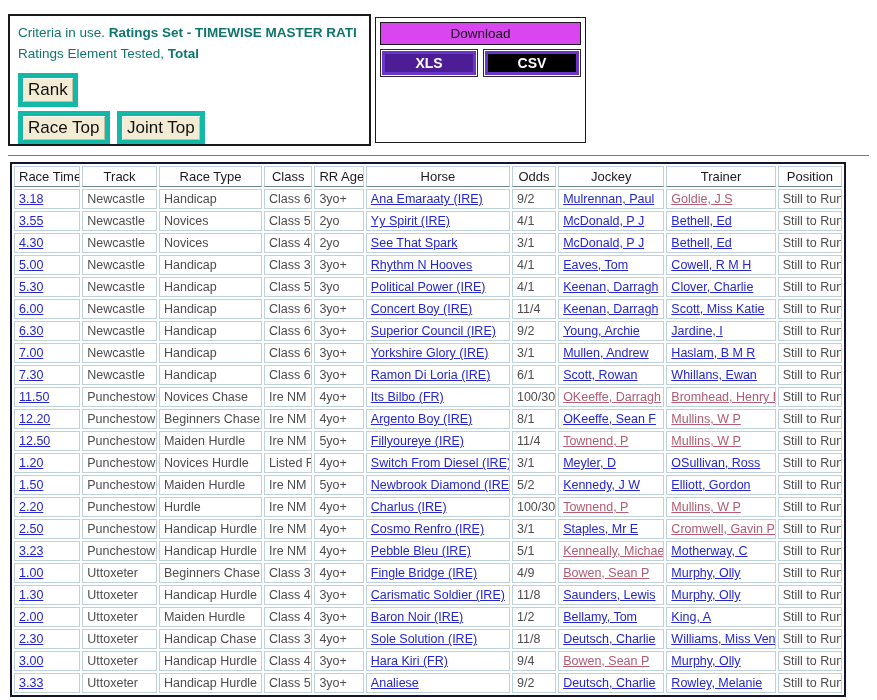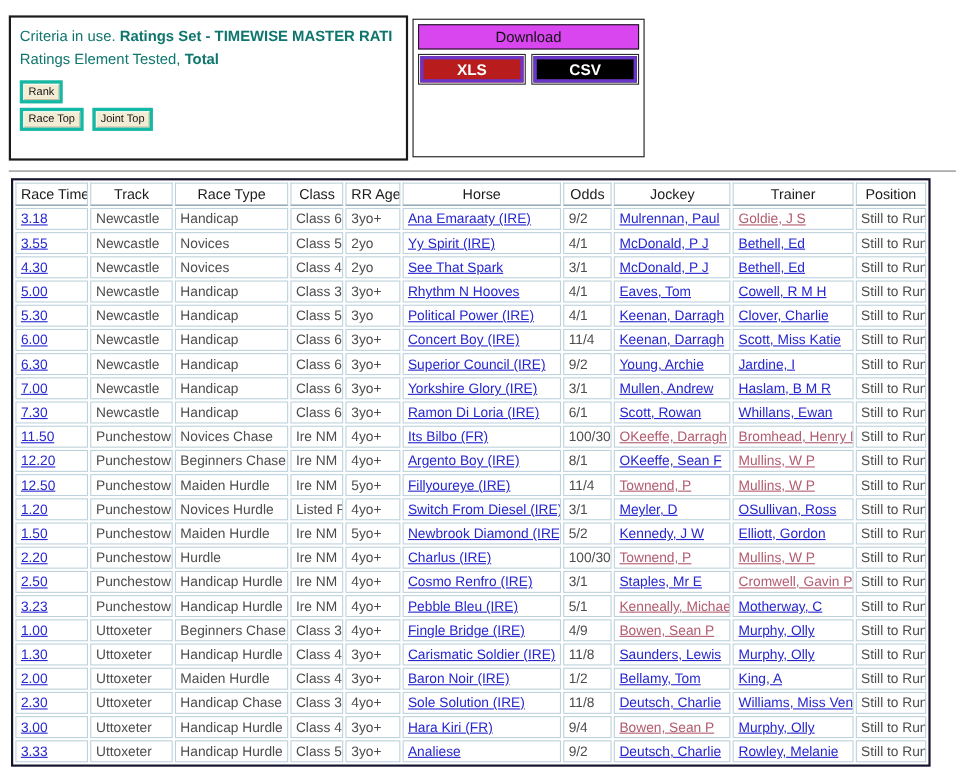--- a/index.html
+++ b/index.html
@@ -7,35 +7,35 @@
     font-family:"Liberation Sans", sans-serif; }
 
   
   .top-area { display:flex; align-items:flex-start; margin:14px 8px 0 8px; }
   .criteria-box { width:363px; height:132px; border:2px solid #1a1a1a;
     padding:6px 8px; overflow:hidden; }
   .criteria-line { font-size:13.5px; color:#0f766e; line-height:21px;
     white-space:nowrap; overflow:hidden; }
   .btn-row { margin-top:4px; }
   .btn-row.first { margin-top:9px; }
-  button.beige { font-family:"Liberation Sans",sans-serif; font-size:10px; color:#111;
-    background:#f3ecd4; border:3px solid #14b8a6; padding:2px 5px;
+  button.beige { font-family:"Liberation Sans",sans-serif; font-size:17px; color:#111;
+    background:#f3ecd4; border:5px solid #14b8a6; padding:2px 5px;
     box-shadow: inset 1px 1px 0 #fffef2, inset -1px -1px 0 #c6bc9e;
     margin-right:3px; cursor:pointer; }
 
   .download-box { width:211px; height:126px; border:1px solid #1a1a1a;
     margin-left:4px; margin-top:3px; padding:4px; }
   .download-header { background:#d946ef; border:1px solid #1a1a1a; text-align:center;
     font-size:13.5px; color:#111; padding:3px 0; }
   .download-buttons { display:flex; margin-top:4px; gap:5px; }
   .dl-cell { flex:1; border:1px solid #2a2a2a; padding:1px; }
   button.dl-btn { display:block; width:100%; border:3px solid #6a35c8; color:#fff;
     font-weight:bold; font-size:14px; font-family:"Liberation Sans",sans-serif;
     padding:1px 0; cursor:pointer; }
-  button.dl-xls { background:#b91c1c; }
+  button.dl-xls { background:#4c1d95; }
   button.dl-csv { background:#000000; }
 
   hr.separator { border:none; border-top:1px solid #7a7a7a; margin:9px 8px 6px 8px; }
 
   
   table.races { margin-left:10px; width:836px; table-layout:fixed;
     border:2px solid #14142e; border-collapse:separate; border-spacing:2px;
     background:#fff; }
   th, td { border:1px solid #bdd2dc; padding:2px 4px; font-size:12.5px;
     white-space:nowrap; overflow:hidden; height:18px; }

